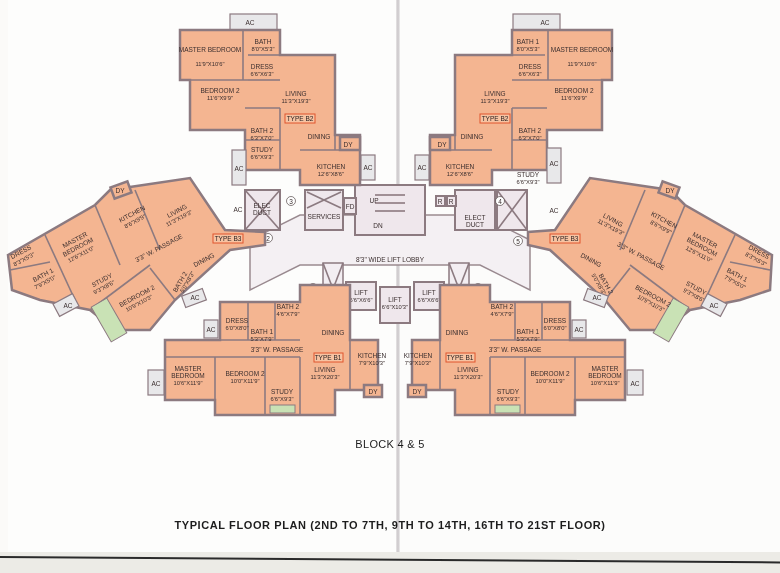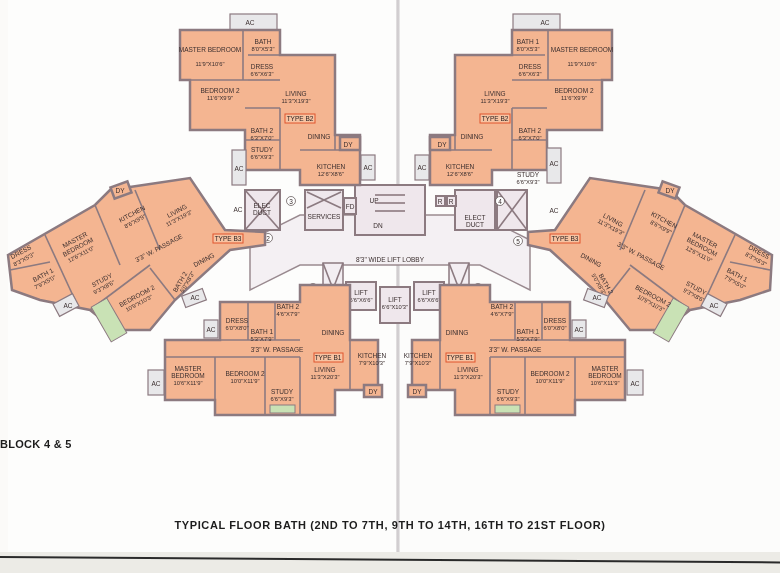--- a/index.html
+++ b/index.html
@@ -16,21 +16,21 @@
   .ac{fill:#e8e8ea;stroke:#8c7a80;stroke-width:1.2;}
   .lobby{fill:#f4f0f3;stroke:#9a8a90;stroke-width:1.5;}
   .garden{fill:#c9e2b5;stroke:#8c7a80;stroke-width:1;}
   .iwall{stroke:#8c7a80;stroke-width:1.6;fill:none;}
   .lbl{font-family:"Liberation Sans",sans-serif;font-size:6.5px;fill:#3a2e2e;text-anchor:middle;}
   .dim{font-family:"Liberation Sans",sans-serif;font-size:5.8px;fill:#3a2e2e;text-anchor:middle;}
   .type-box{fill:#f7c3a2;stroke:#e0542c;stroke-width:1;}
   .type-txt{font-family:"Liberation Sans",sans-serif;font-size:6.5px;fill:#2a2020;text-anchor:middle;}
   .num{font-family:"Liberation Sans",sans-serif;font-size:6.5px;fill:#3a2e2e;text-anchor:middle;}
   .numc{fill:#fff;stroke:#3a2e2e;stroke-width:0.6;}
-  .block-title{position:absolute;left:0;top:438px;width:780px;font-size:11px;font-weight:bold;color:#1d1d1d;letter-spacing:0.3px;}
+  .block-title{position:absolute;left:0;top:438px;width:780px;text-align:center;font-size:11px;font-weight:normal;color:#1d1d1d;letter-spacing:0.3px;}
   .floor-title{position:absolute;left:0;top:519px;width:780px;text-align:center;font-size:11px;font-weight:bold;color:#1d1d1d;letter-spacing:0.6px;}
 </style>
 </head>
 <body>
 
 <div class="page-left"></div>
 <div class="page-right"></div>
 <div class="spine"></div>
 <div class="bottom-band"></div>
 <div class="bottom-line"></div>
@@ -337,13 +337,13 @@
     <rect class="room" x="408" y="385" width="18" height="12"></rect>
     <text class="lbl" x="417" y="394">DY</text>
     <rect class="ac" x="572" y="320" width="14" height="18"></rect>
     <text class="lbl" x="579" y="332">AC</text>
     <rect class="ac" x="627" y="370" width="16" height="25"></rect>
     <text class="lbl" x="635" y="386">AC</text>
   </g>
 </svg>
 
 <div class="block-title">BLOCK 4 &amp; 5</div>
-<div class="floor-title">TYPICAL FLOOR BATH (2ND TO 7TH, 9TH TO 14TH, 16TH TO 21ST FLOOR)</div>
+<div class="floor-title">TYPICAL FLOOR PLAN (2ND TO 7TH, 9TH TO 14TH, 16TH TO 21ST FLOOR)</div>
 
 </body></html>

